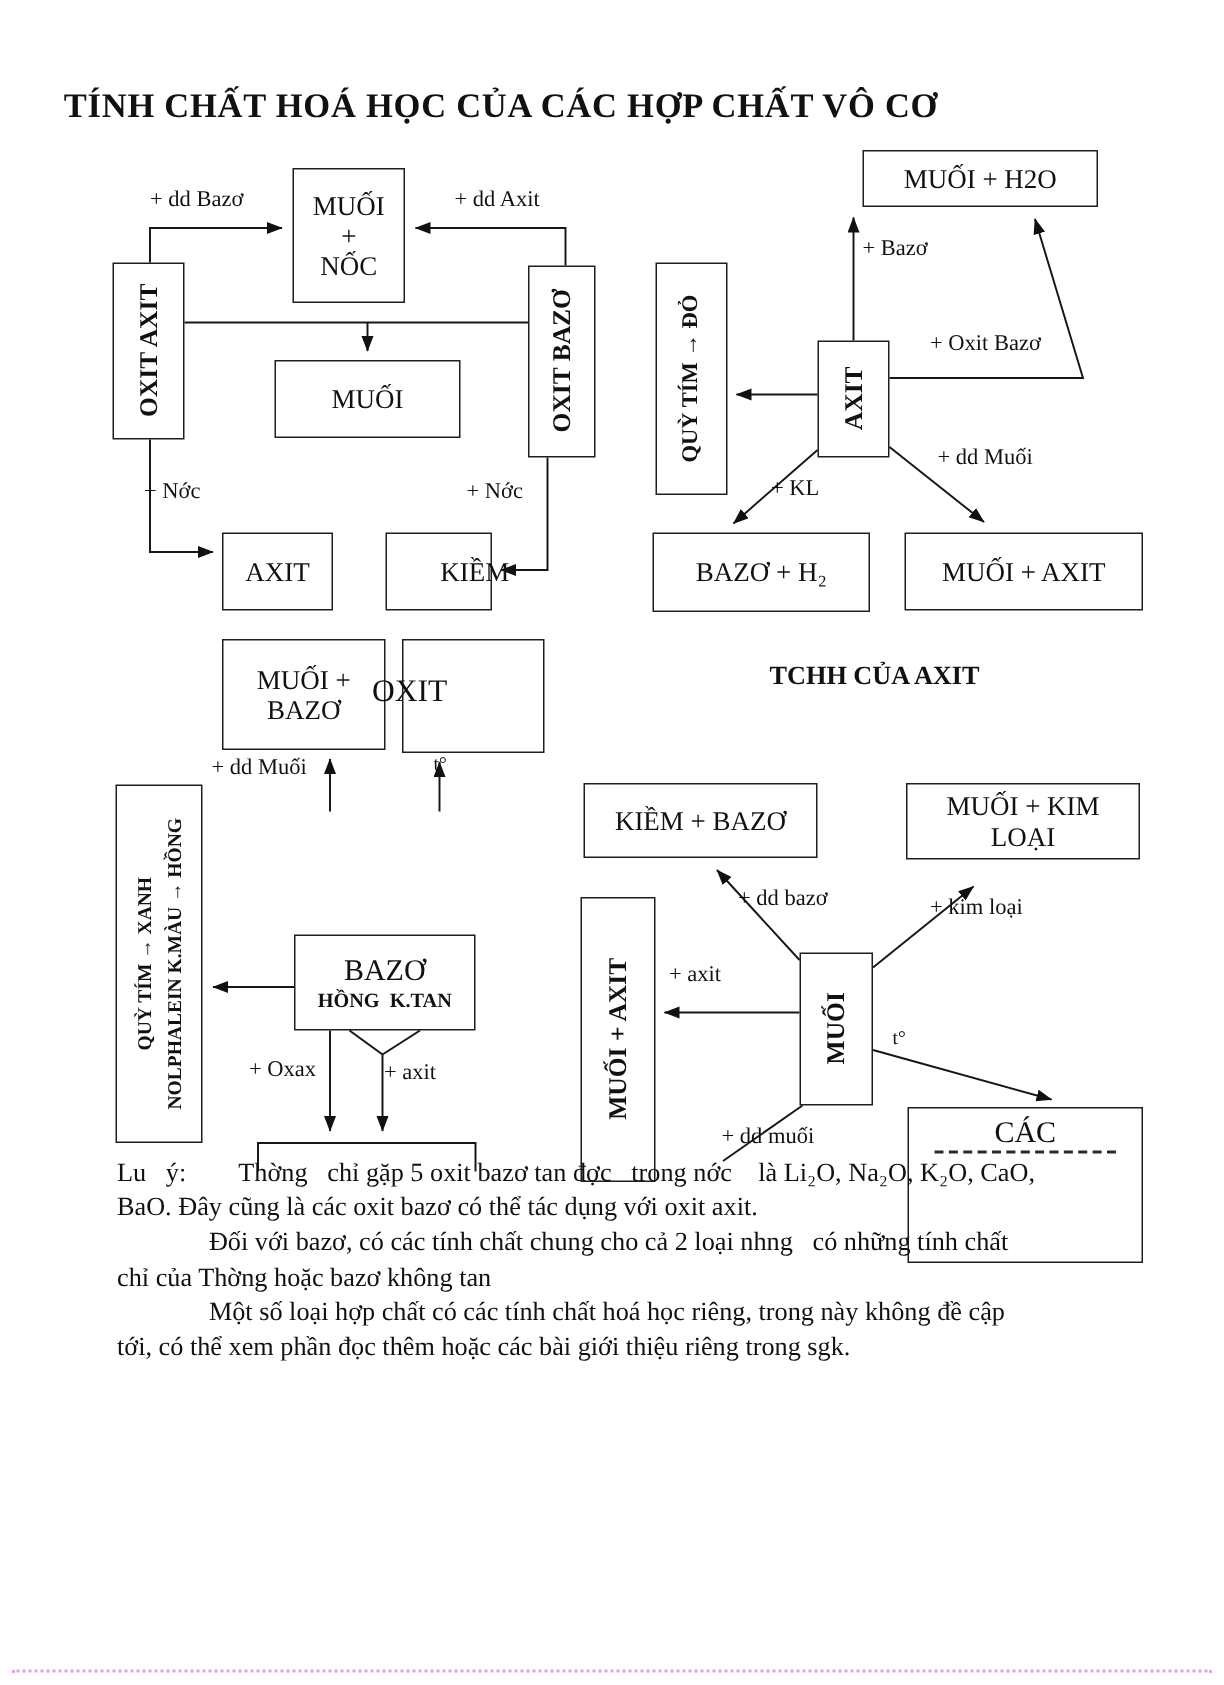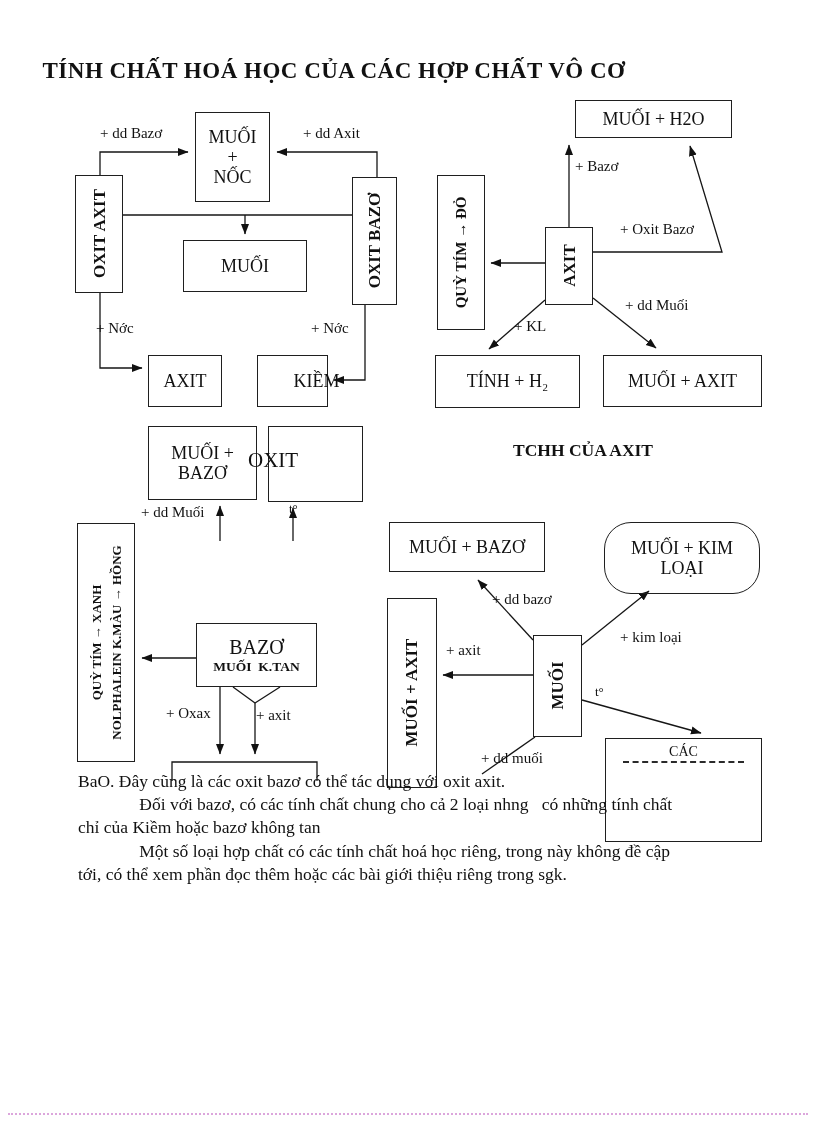--- a/index.html
+++ b/index.html
@@ -105,21 +105,21 @@
 <div class="box" style="left:543px;top:100px;width:157px;height:38px;margin-left:32px;">
   <span>MUỐI + H2O</span>
 </div>
 <div class="box" style="left:437px;top:175px;width:48px;height:155px;">
   <div class="vtext" style="font-size:15px;">QUỲ TÍM → ĐỎ</div>
 </div>
 <div class="box" style="left:545px;top:227px;width:48px;height:78px;">
   <div class="vtext" style="font-size:17px;">AXIT</div>
 </div>
 <div class="box" style="left:435px;top:355px;width:145px;height:53px;">
-  <span>TÍNH + H₂</span>
+  <span>BAZƠ + H₂</span>
 </div>
 <div class="box" style="left:603px;top:355px;width:159px;height:52px;">
   <span>MUỐI + AXIT</span>
 </div>
 <div class="lbl" style="left:575px;top:158px;">+ Bazơ</div>
 <div class="lbl" style="left:620px;top:221px;">+ Oxit Bazơ</div>
 <div class="lbl" style="left:625px;top:297px;">+ dd Muối</div>
 <div class="lbl" style="left:514px;top:318px;">+ KL</div>
 <div class="heading" style="left:513px;top:440px;">TCHH CỦA AXIT</div>
 
@@ -130,51 +130,52 @@
 <div class="box" style="left:268px;top:426px;width:95px;height:76px;"></div>
 <div class="lbl" style="left:248px;top:448px;font-size:21px;font-weight:normal;z-index:4;">OXIT</div>
 <div class="box" style="left:77px;top:523px;width:58px;height:239px;">
   <div class="vtext" style="font-size:13px;line-height:1.5;">
     <div class="vl">QUỲ TÍM → XANH</div>
     <div class="vl">NOLPHALEIN K.MÀU → HỒNG</div>
   </div>
 </div>
 <div class="box col" style="left:196px;top:623px;width:121px;height:64px;">
   <div style="font-size:20px;">BAZƠ</div>
-  <div style="font-size:13.5px;font-weight:bold;white-space:pre;">MUỐI  K.TAN</div>
+  <div style="font-size:13.5px;font-weight:bold;white-space:pre;">HỒNG  K.TAN</div>
 </div>
 <div class="lbl" style="left:141px;top:504px;">+ dd Muối</div>
 <div class="lbl" style="left:289px;top:501px;font-size:13px;">t°</div>
 <div class="lbl" style="left:166px;top:705px;">+ Oxax</div>
 <div class="lbl" style="left:256px;top:707px;">+ axit</div>
 
 <div class="box" style="left:389px;top:522px;width:156px;height:50px;">
-  <span>MUỐI + BAZƠ</span>
+  <span>KIỀM + BAZƠ</span>
 </div>
-<div class="box col" style="left:604px;top:522px;width:156px;height:72px;border-radius:27px;">
+<div class="box col" style="left:604px;top:522px;width:156px;height:51px;">
   <div>MUỐI + KIM</div>
   <div>LOẠI</div>
 </div>
 <div class="box" style="left:387px;top:598px;width:50px;height:190px;">
   <div class="vtext" style="font-size:17px;">MUỐI + AXIT</div>
 </div>
 <div class="box" style="left:533px;top:635px;width:49px;height:102px;">
   <div class="vtext" style="font-size:17px;">MUỐI</div>
 </div>
 <div class="box col" style="left:605px;top:738px;width:157px;height:104px;justify-content:flex-start;padding-top:5px;">
-  <div style="font-size:14px;">CÁC</div>
+  <div style="font-size:20px;">CÁC</div>
   <div class="dashline"></div>
 </div>
 <div class="lbl" style="left:492px;top:591px;">+ dd bazơ</div>
-<div class="lbl" style="left:620px;top:597px;margin-top:32px;">+ kim loại</div>
+<div class="lbl" style="left:620px;top:597px;">+ kim loại</div>
 <div class="lbl" style="left:446px;top:642px;">+ axit</div>
 <div class="lbl" style="left:595px;top:684px;font-size:13px;">t°</div>
 <div class="lbl" style="left:481px;top:750px;">+ dd muối</div>
 
 <div class="notes">
+  <div>Lu   ý:        Thờng   chỉ gặp 5 oxit bazơ tan đợc   trong nớc    là Li₂O, Na₂O, K₂O, CaO,</div>
   <div>BaO. Đây cũng là các oxit bazơ có thể tác dụng với oxit axit.</div>
   <div>              Đối với bazơ, có các tính chất chung cho cả 2 loại nhng   có những tính chất</div>
-  <div>chỉ của Kiềm hoặc bazơ không tan</div>
+  <div>chỉ của Thờng hoặc bazơ không tan</div>
   <div>              Một số loại hợp chất có các tính chất hoá học riêng, trong này không đề cập</div>
   <div>tới, có thể xem phần đọc thêm hoặc các bài giới thiệu riêng trong sgk.</div>
 </div>
 
 <div class="footer-dots"></div>
 
 </body></html>

